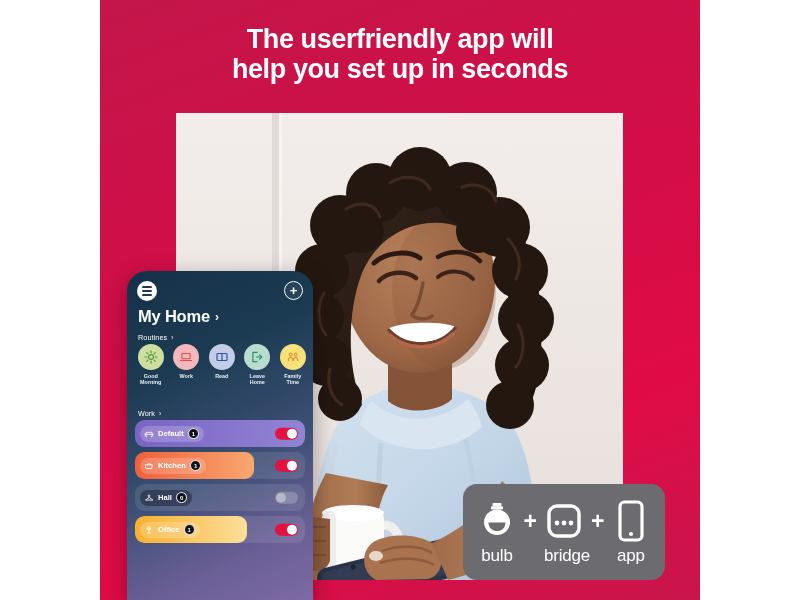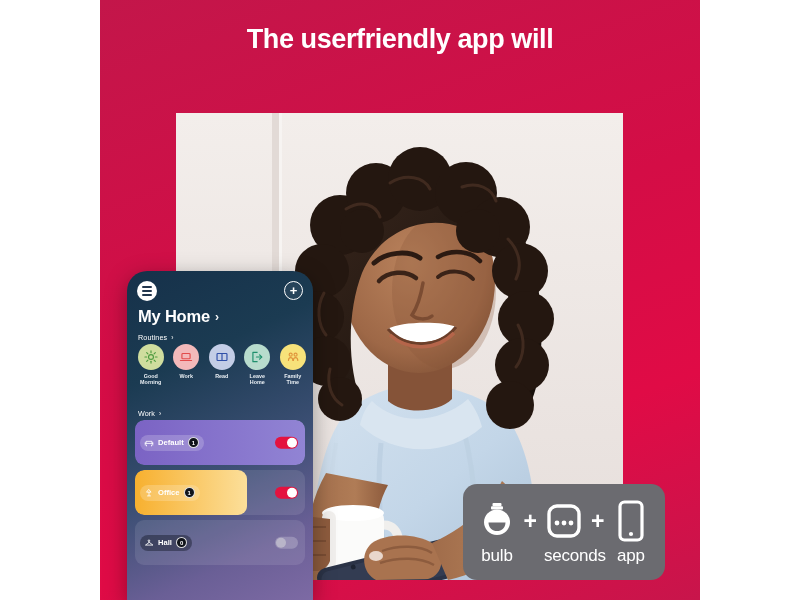--- a/index.html
+++ b/index.html
@@ -91,21 +91,21 @@
   }
   .routine .circle svg{width:14px;height:14px;display:block;}
   .routine .rlabel{
     margin-top:3px;font-size:5.4px;line-height:6.2px;text-align:center;
     color:#e8eef3;font-weight:bold;
   }
 
   
   .rooms{position:absolute;left:8px;top:149px;width:170px;}
   .room{
-    position:relative;height:45px;border-radius:9px;margin-bottom:5px;
+    position:relative;height:27px;border-radius:9px;margin-bottom:5px;
     display:flex;align-items:center;overflow:hidden;
   }
   .room .fill{position:absolute;left:0;top:0;height:100%;border-radius:9px;}
   .room .chip{
     position:relative;z-index:2;margin-left:5px;height:16px;border-radius:8px;
     background:rgba(255,255,255,.20);
     display:flex;align-items:center;gap:4px;padding:0 5px 0 4px;
   }
   .room .chip .ricon{width:10px;height:10px;display:block;}
   .room .chip .rname{font-size:7.6px;font-weight:bold;color:#ffffff;white-space:nowrap;}
@@ -146,20 +146,21 @@
 </style>
 </head>
 <body>
 
 <div id="stage">
 
   <div class="red-panel"></div>
 
   <div class="headline">
     <span class="l">The userfriendly app will</span>
+    <span class="l">help you set up in seconds</span>
   </div>
 
   <div class="photo">
     <svg viewBox="0 0 447 467" preserveAspectRatio="xMidYMid slice">
       <defs>
         <linearGradient id="wallg" x1="0" y1="0" x2="0" y2="1">
           <stop offset="0%" stop-color="#f3eeeb"></stop>
           <stop offset="100%" stop-color="#e6dedb"></stop>
         </linearGradient>
         <linearGradient id="shirtg" x1="0" y1="0" x2="1" y2="1">
@@ -404,57 +405,73 @@
             </svg>
             <span class="rname">Default</span>
             <span class="count">1</span>
           </div>
           <div class="toggle on">
               <div class="knob"></div>
             </div>
         </div>
 
 
+        <div class="room" style="background:rgba(255,255,255,.10)">
+          <div class="fill" style="width:70%;background:linear-gradient(90deg,#f0603c,#f9a86f)"></div>
+          <div class="chip">
+            <svg class="ricon" viewBox="0 0 24 24">
+              <g fill="none" stroke="#ffffff" stroke-width="2" stroke-linecap="round" stroke-linejoin="round">
+                <path d="M4 9h16l-1.5 9h-13z"></path>
+                <path d="M9 9V6.5h6V9"></path>
+              </g>
+            </svg>
+            <span class="rname">Kitchen</span>
+            <span class="count">1</span>
+          </div>
+          <div class="toggle on">
+              <div class="knob"></div>
+            </div>
+        </div>
+
+        <div class="room" style="background:rgba(255,255,255,.10)">
+          <div class="fill" style="width:0%;"></div>
+          <div class="chip" style="background:rgba(20,25,40,.45)">
+            <svg class="ricon" viewBox="0 0 24 24">
+              <g fill="none" stroke="#ffffff" stroke-width="2" stroke-linecap="round" stroke-linejoin="round">
+                <path d="M12 8.5V11"></path>
+                <path d="M12 8.5a2 2 0 1 1 2-2"></path>
+                <path d="M12 11L3.5 17h17z"></path>
+              </g>
+            </svg>
+            <span class="rname">Hall</span>
+            <span class="count">0</span>
+          </div>
+          <div class="toggle off">
+              <div class="knob"></div>
+            </div>
+        </div>
 
         <div class="room" style="background:rgba(255,255,255,.10)">
           <div class="fill" style="width:66%;background:linear-gradient(90deg,#f7b02f,#fcdf9a)"></div>
           <div class="chip">
             <svg class="ricon" viewBox="0 0 24 24">
               <g fill="none" stroke="#ffffff" stroke-width="2" stroke-linecap="round" stroke-linejoin="round">
                 <path d="M7 10h10l-5-6z"></path>
                 <path d="M12 10v8"></path>
                 <path d="M8.5 19h7"></path>
               </g>
             </svg>
             <span class="rname">Office</span>
             <span class="count">1</span>
           </div>
           <div class="toggle on">
               <div class="knob"></div>
             </div>
         </div>
 
-        <div class="room" style="background:rgba(255,255,255,.10)">
-          <div class="fill" style="width:0%;"></div>
-          <div class="chip" style="background:rgba(20,25,40,.45)">
-            <svg class="ricon" viewBox="0 0 24 24">
-              <g fill="none" stroke="#ffffff" stroke-width="2" stroke-linecap="round" stroke-linejoin="round">
-                <path d="M12 8.5V11"></path>
-                <path d="M12 8.5a2 2 0 1 1 2-2"></path>
-                <path d="M12 11L3.5 17h17z"></path>
-              </g>
-            </svg>
-            <span class="rname">Hall</span>
-            <span class="count">0</span>
-          </div>
-          <div class="toggle off">
-              <div class="knob"></div>
-            </div>
-        </div>
-
       </div>
     </div>
   </div>
 
   <div class="combo-card">
     <div class="combo-row">
       <div class="ci">
         <svg width="34" height="40" viewBox="0 0 34 40">
           <rect x="12.5" y="2" width="9" height="3.2" rx="1" fill="#ffffff"></rect>
           <rect x="11" y="5.2" width="12" height="3.2" rx="1" fill="#ffffff"></rect>
@@ -475,19 +492,19 @@
       <div class="ci">
         <svg width="26" height="42" viewBox="0 0 26 42">
           <rect x="2" y="2" width="22" height="38" rx="4.5" fill="none" stroke="#ffffff" stroke-width="3.2"></rect>
           <circle cx="13" cy="34" r="2.1" fill="#ffffff"></circle>
         </svg>
       </div>
     </div>
     <div class="combo-labels">
       <div class="cl">bulb</div>
       <div class="sp"></div>
-      <div class="cl">seconds</div>
+      <div class="cl">bridge</div>
       <div class="sp"></div>
       <div class="cl">app</div>
     </div>
   </div>
 
 </div>
 
 </body></html>

